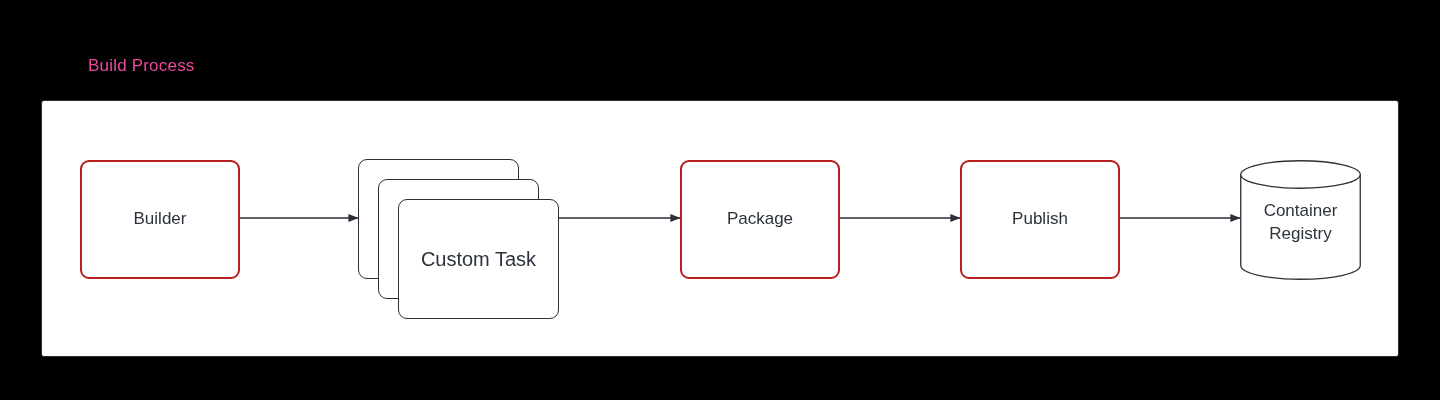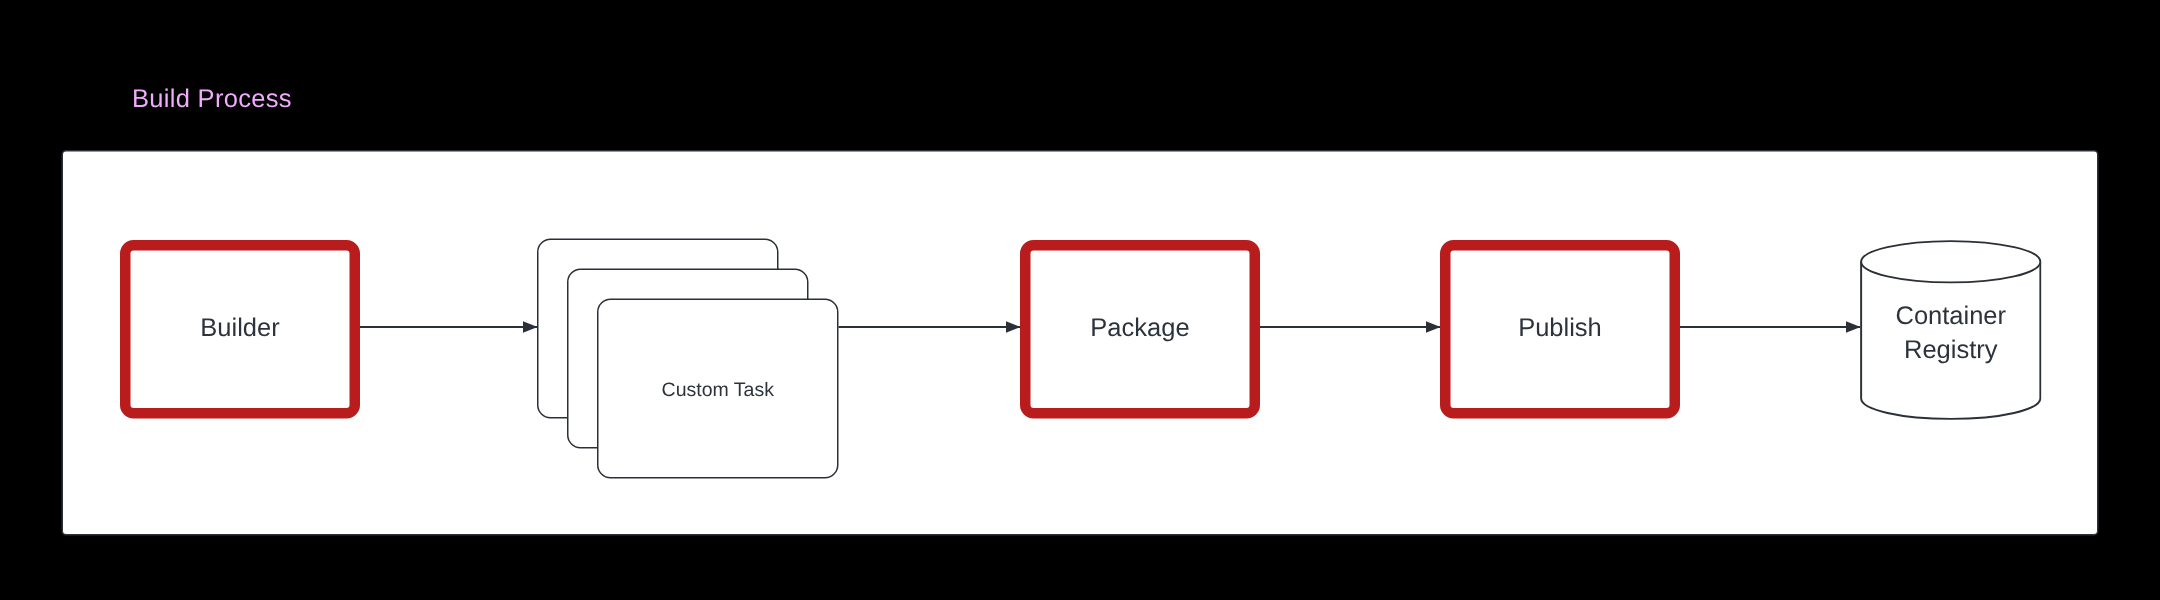--- a/index.html
+++ b/index.html
@@ -20,21 +20,21 @@
     left: 0; top: 0;
     width: 1440px;
     height: 400px;
   }
 
   .group-title {
     position: absolute;
     left: 88px;
     top: 56px;
     font-size: 17px;
-    color: #f0abfc;
+    color: #ec4899;
     letter-spacing: 0.2px;
     white-space: nowrap;
     user-select: none;
   }
 
   .panel {
     position: absolute;
     left: 41px;
     top: 100px;
     width: 1358px;
@@ -42,21 +42,21 @@
     background: #ffffff;
     border: 1px solid #2b3038;
     border-radius: 3px;
     box-sizing: border-box;
   }
 
   .node {
     position: absolute;
     box-sizing: border-box;
     background: #ffffff;
-    border: 7px solid #b91c1c;
+    border: 2px solid #b91c1c;
     border-radius: 9px;
     display: flex;
     align-items: center;
     justify-content: center;
     text-align: center;
     font-size: 17px;
     color: #2d333c;
     line-height: 1.32;
     user-select: none;
   }
@@ -66,21 +66,21 @@
     position: absolute;
     box-sizing: border-box;
     background: #ffffff;
     border: 1px solid #2b3038;
     border-radius: 9px;
   }
   .stack-card.front {
     display: flex;
     align-items: center;
     justify-content: center;
-    font-size: 13px;
+    font-size: 20px;
     color: #2d333c;
     user-select: none;
   }
 
   
   .cylinder {
     position: absolute;
     user-select: none;
   }
   .cylinder svg { display: block; }

